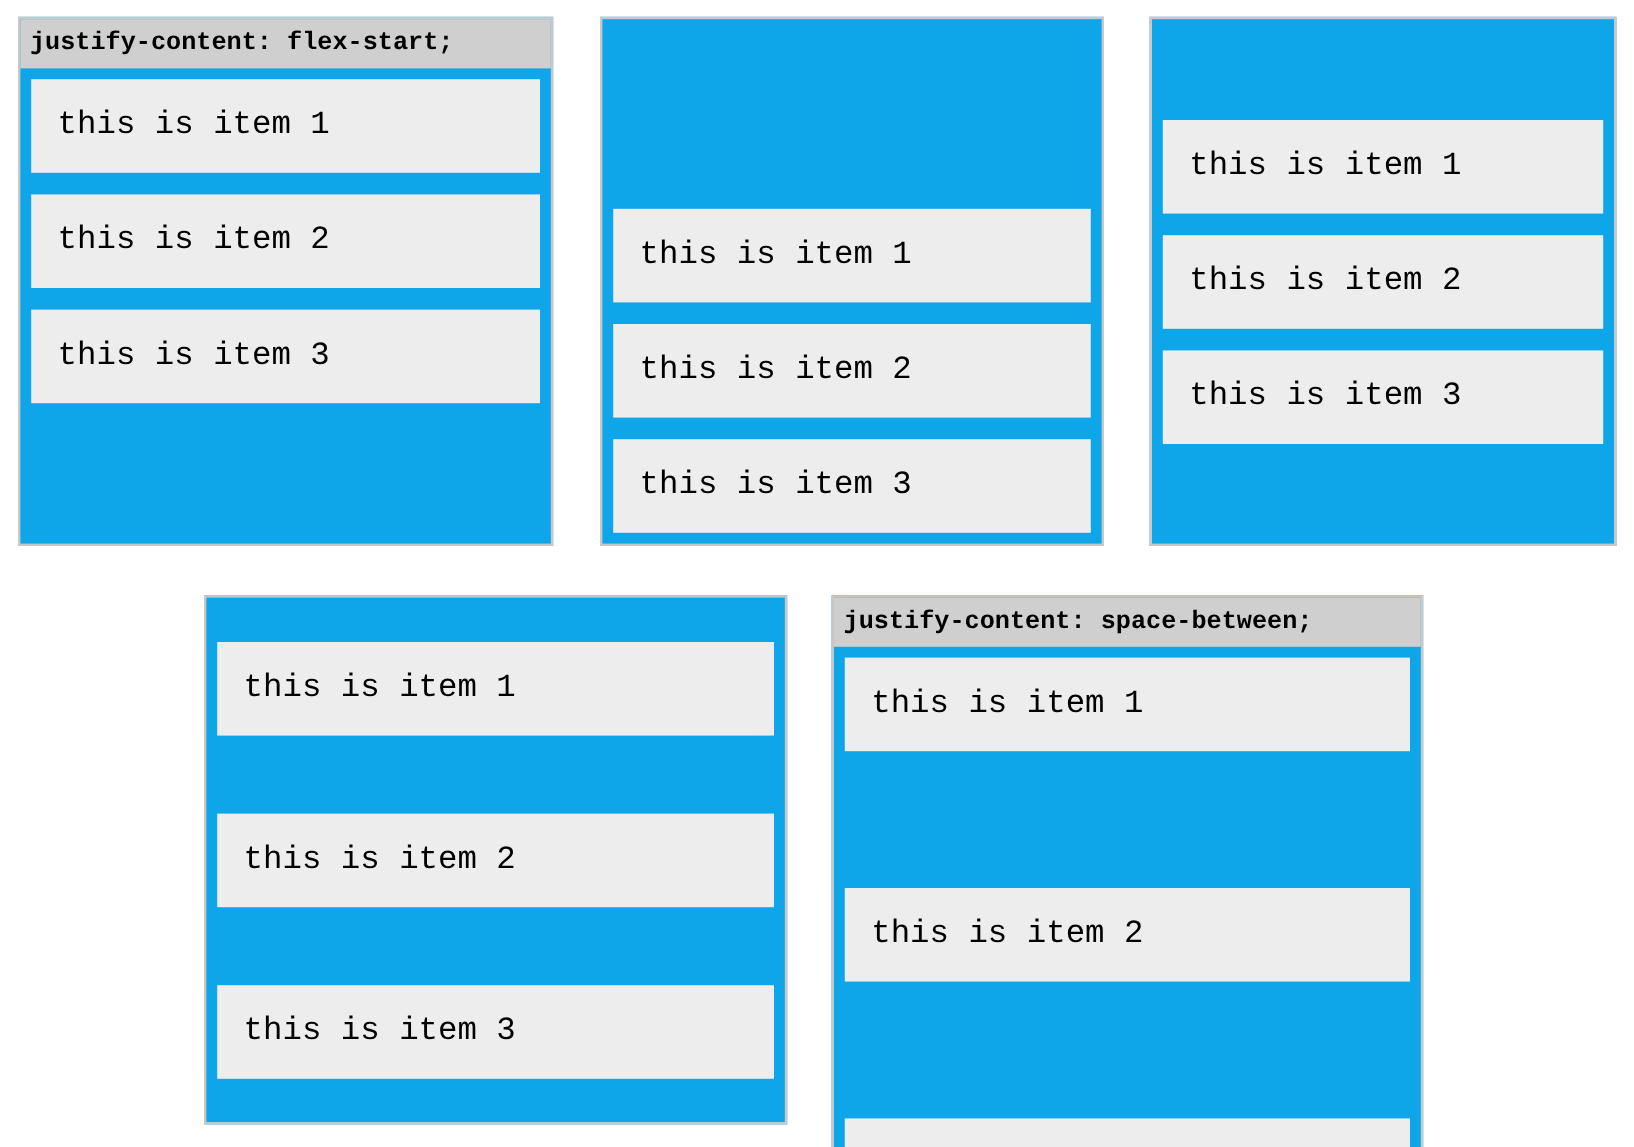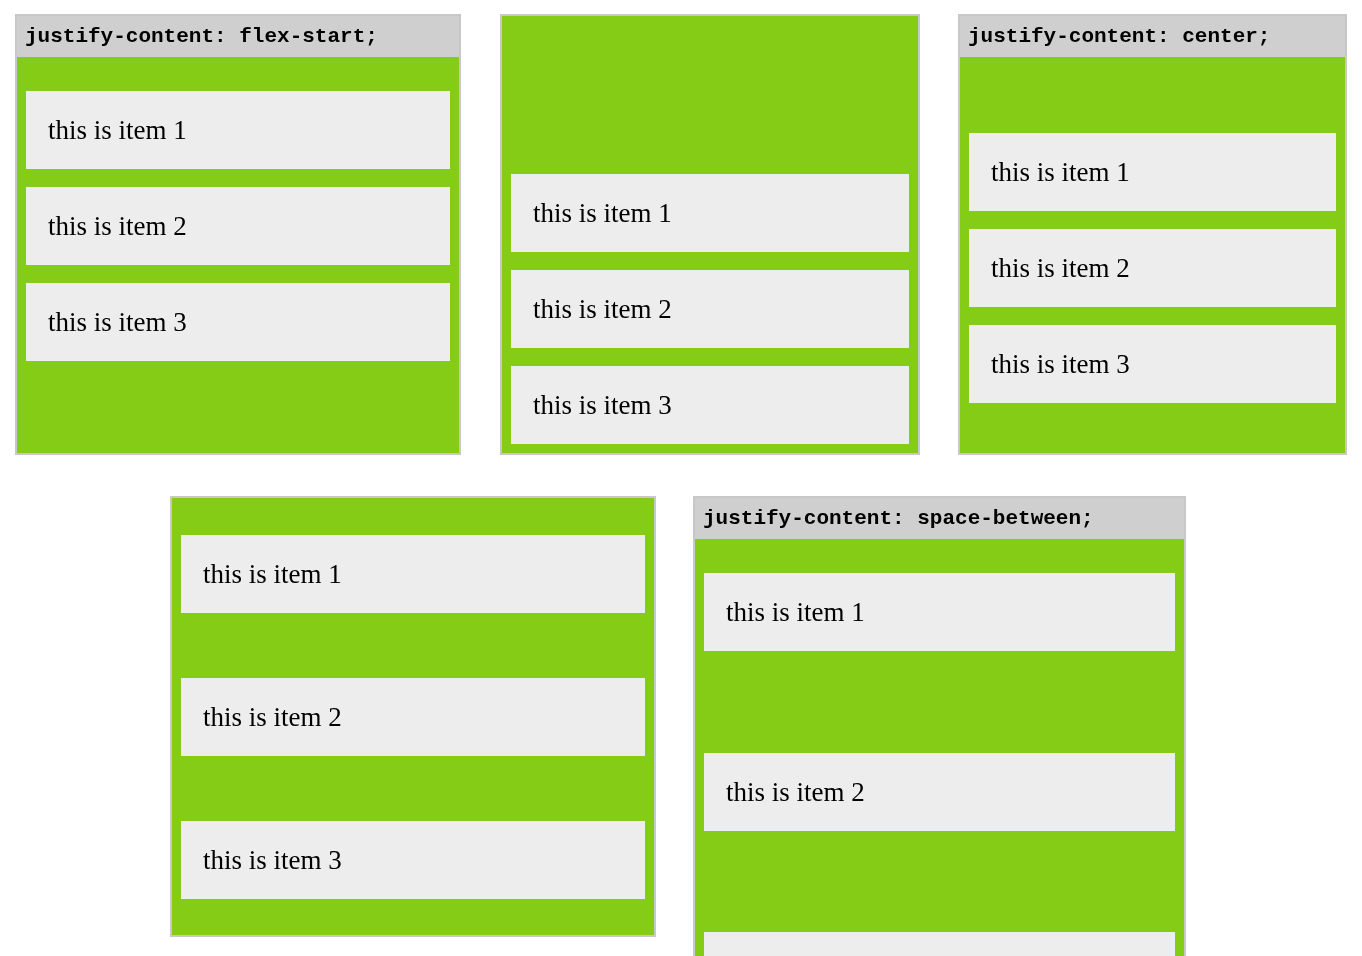--- a/index.html
+++ b/index.html
@@ -18,24 +18,23 @@
     position: relative;
     width: 1362px;
     height: 956px;
   }
 
   
   .demo {
     position: absolute;
     box-sizing: border-box;
     border: 2px solid #c8c8c8;
-    background: #84cc16;
+    background: #0ea5e9;
     display: flex;
     flex-direction: column;
-    gap: 25px;
   }
 
   .demo-header {
     flex: 0 0 auto;
     background: #cfcfcf;
     color: #000000;
     font-family: "Liberation Mono", "DejaVu Sans Mono", monospace;
     font-size: 21px;
     font-weight: bold;
     letter-spacing: 0px;
@@ -51,21 +50,21 @@
     display: flex;
     flex-direction: column;
     min-height: 0;
     padding: 0 9px;
     box-sizing: border-box;
   }
 
   .flex-item {
     background: #ededed;
     color: #000000;
-    font-family: Liberation Serif, serif;
+    font-family: Liberation Mono, monospace;
     font-size: 27px;
     line-height: 78px;
     height: 78px;
     box-sizing: border-box;
     padding: 0 22px;
     white-space: nowrap;
     overflow: hidden;
     flex: 0 0 auto;
   }
 
@@ -113,21 +112,20 @@
 
   <div class="demo jc-flex-end" id="box-flex-end">
     <div class="demo-body">
       <div class="flex-item">this is item 1</div>
       <div class="flex-item">this is item 2</div>
       <div class="flex-item">this is item 3</div>
     </div>
   </div>
 
   <div class="demo jc-center" id="box-center">
-    <div class="demo-header">justify-content: center;</div>
     <div class="demo-body">
       <div class="flex-item">this is item 1</div>
       <div class="flex-item">this is item 2</div>
       <div class="flex-item">this is item 3</div>
     </div>
   </div>
 
   <div class="demo jc-space-around" id="box-space-around">
     <div class="demo-body">
       <div class="flex-item">this is item 1</div>

